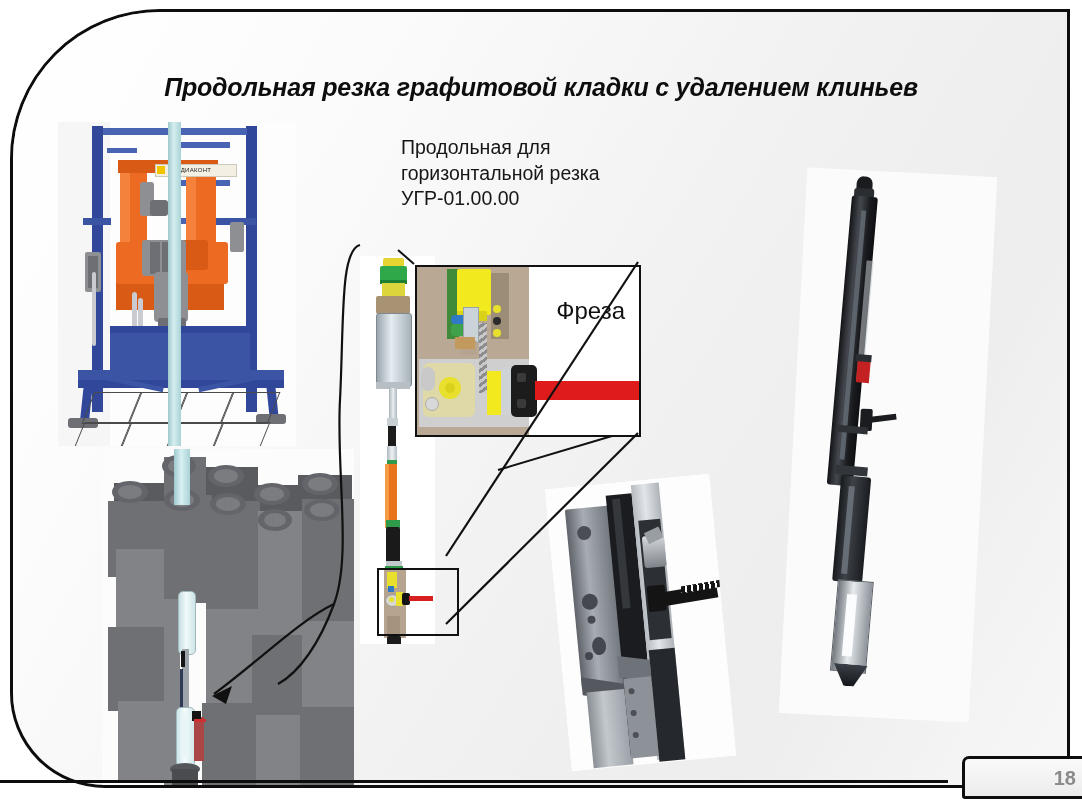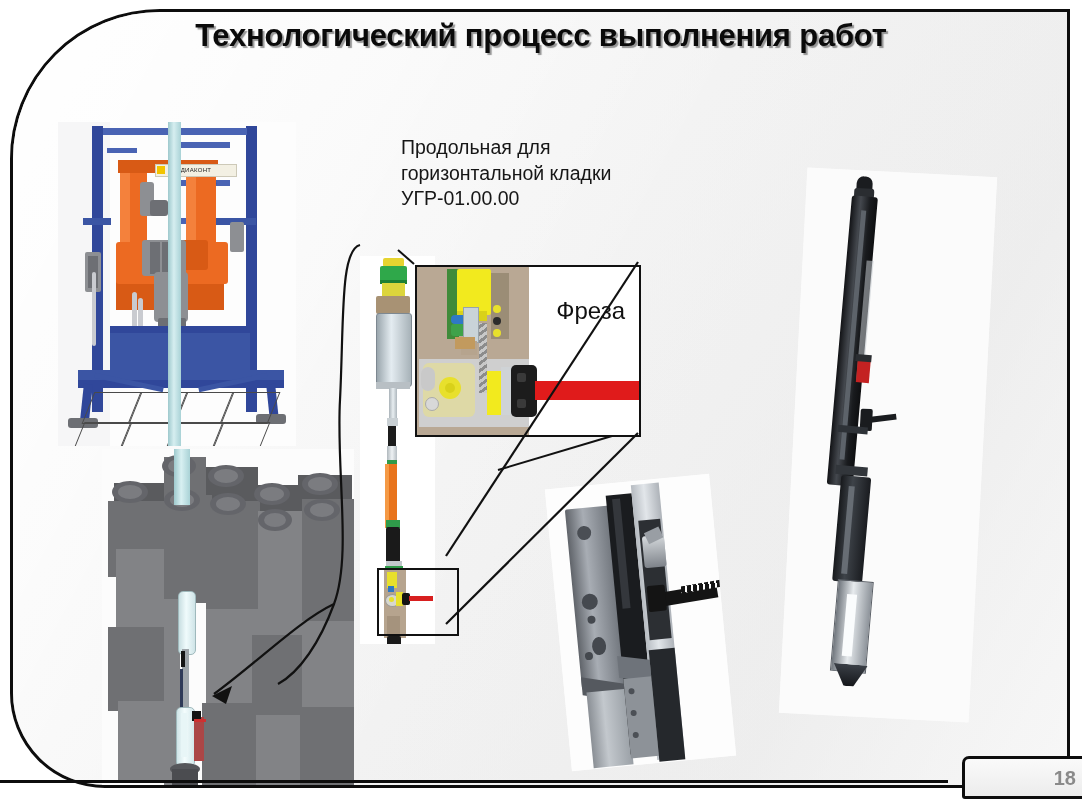--- a/index.html
+++ b/index.html
@@ -413,25 +413,25 @@
 
     <path d="M 360 245 C 340 250 344 320 340 400 C 336 470 352 556 334 604
              C 320 642 300 672 278 684" fill="none" stroke="#111" stroke-width="2.2"></path>
 
     <path d="M 334 604 C 300 620 260 660 214 694" fill="none" stroke="#111" stroke-width="2.2"></path>
     <polygon points="212,696 232,686 226,704" fill="#111"></polygon>
 
     <line x1="498" y1="470" x2="612" y2="436" stroke="#111" stroke-width="2"></line>
   </svg>
 
-  <div class="title">Технологический процесс выполнения работ</div>
+  <div class="subtitle">Продольная резка графитовой кладки с удалением клиньев</div>
 
   <div class="caption">
     <div>Продольная для</div>
-    <div>горизонтальной кладки</div>
+    <div>горизонтальной резка</div>
     <div>УГР-01.00.00</div>
   </div>
 
   <div class="badge-tail"></div>
   <div class="page-badge">
     <div class="page-num">18</div>
   </div>
 
 </div>
 

